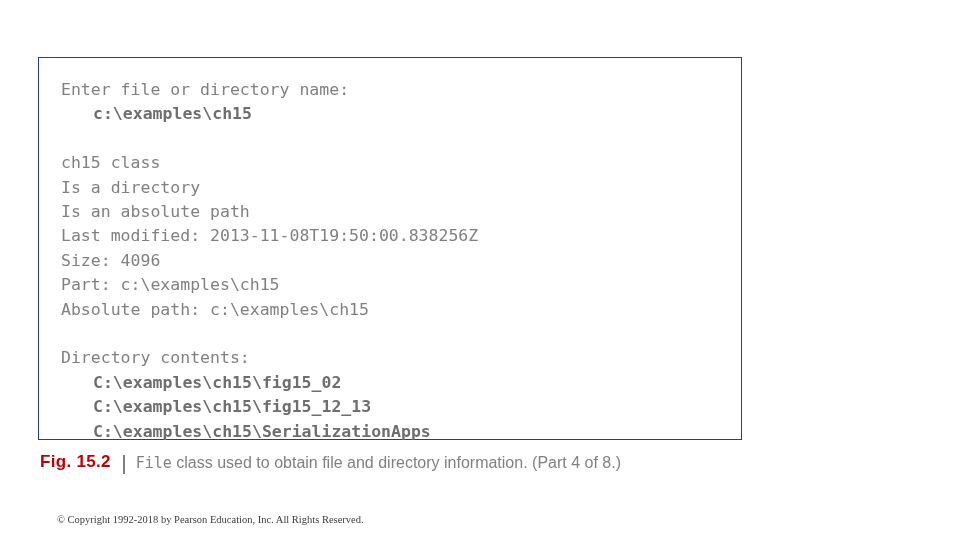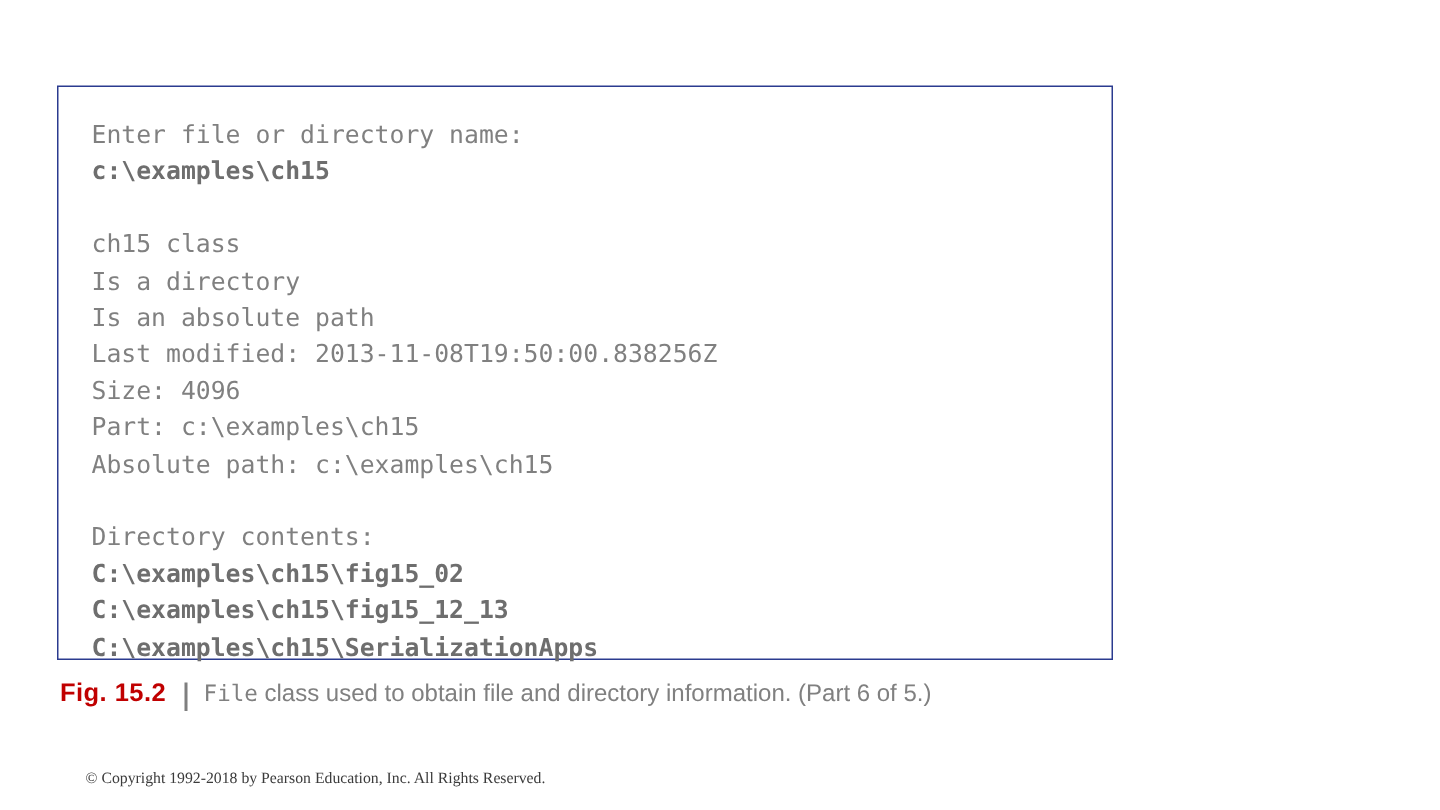--- a/index.html
+++ b/index.html
@@ -41,20 +41,21 @@
     color: #808080;
     white-space: pre;
     letter-spacing: 0px;
   }
   .line.blank {
     color: transparent;
   }
   .bold {
     font-weight: bold;
     color: #6e6e6e;
+    margin-left: 32px;
   }
   .caption {
     position: absolute;
     left: 40px;
     top: 452px;
     display: flex;
     align-items: flex-end;
     white-space: pre;
   }
   .caption-fig {
@@ -113,18 +114,18 @@
       <div class="line">Directory contents:</div>
       <div class="line bold">C:\examples\ch15\fig15_02</div>
       <div class="line bold">C:\examples\ch15\fig15_12_13</div>
       <div class="line bold">C:\examples\ch15\SerializationApps</div>
     </div>
   </div>
 
   <div class="caption">
     <span class="caption-fig">Fig. 15.2</span>
     <span class="caption-bar"></span>
-    <span class="caption-text"><span class="mono">File</span><span> class used to obtain file and directory information. (Part 6 of 5.)</span></span>
+    <span class="caption-text"><span class="mono">File</span><span> class used to obtain file and directory information. (Part 4 of 8.)</span></span>
   </div>
 
   <div class="copyright">© Copyright 1992-2018 by Pearson Education, Inc. All Rights Reserved.</div>
 
 </div>
 
 </body></html>

